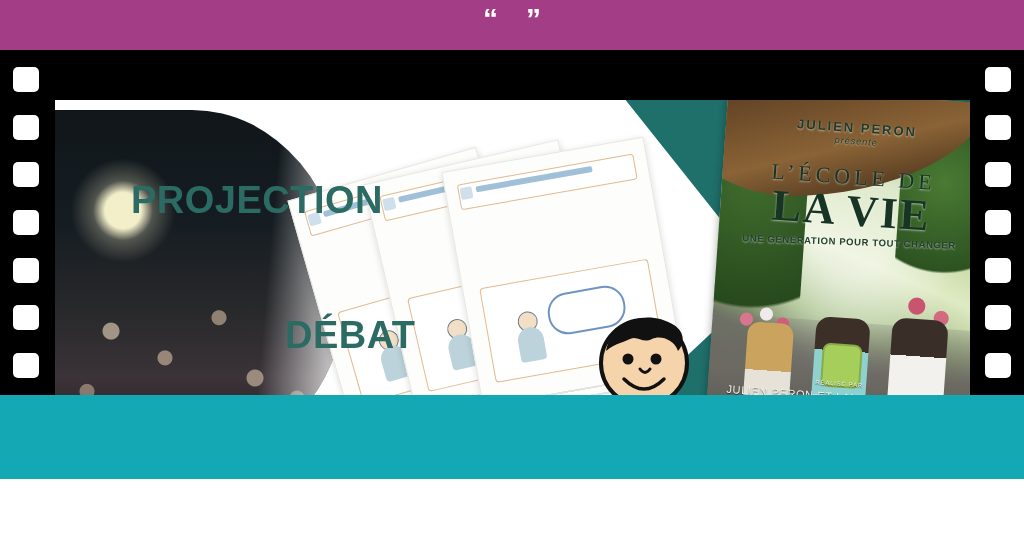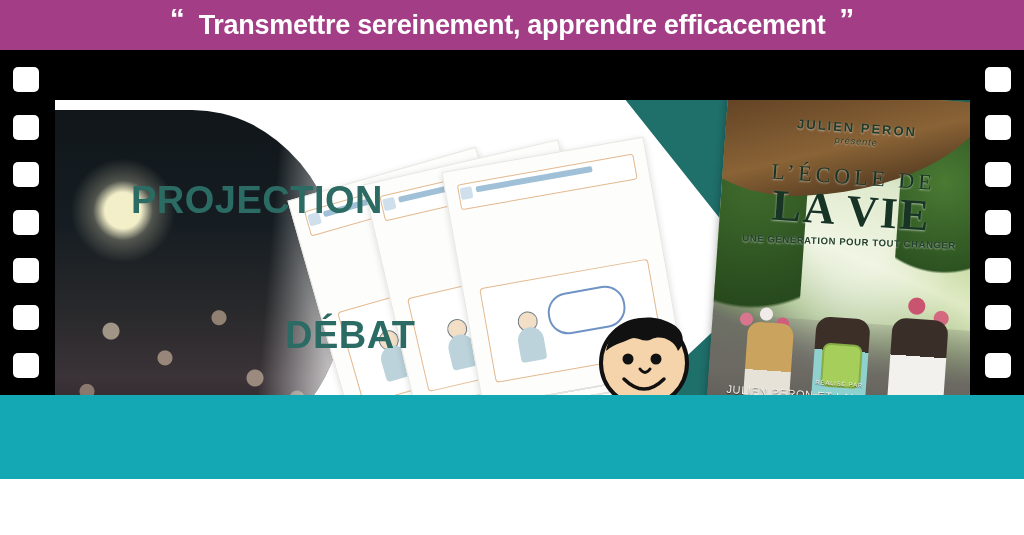--- a/index.html
+++ b/index.html
@@ -162,21 +162,20 @@
   .logos { position:absolute; left:0; top:479px; width:1024px; height:56px;
     background:#ffffff; }
 </style>
 </head>
 <body>
 
 <div id="poster">
 
   <div class="banner">
     <span class="q left">“</span>
-    <span class="slogan">Transmettre sereinement, apprendre efficacement</span>
     <span class="q right">”</span>
   </div>
 
   <div class="film">
     <div class="sprockets left">
       <div class="hole"></div>
       <div class="hole"></div>
       <div class="hole"></div>
       <div class="hole"></div>
       <div class="hole"></div>

